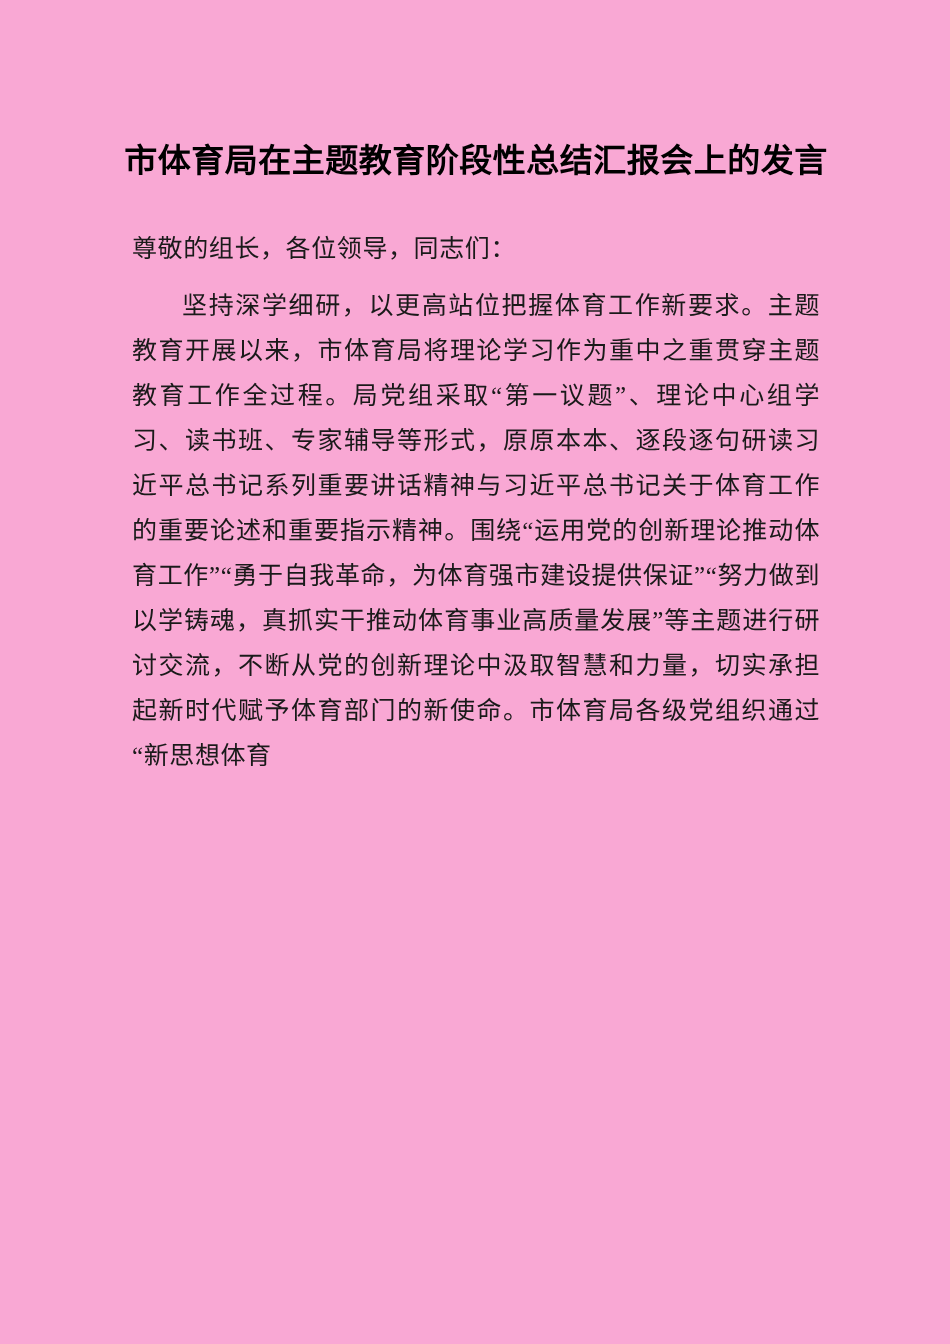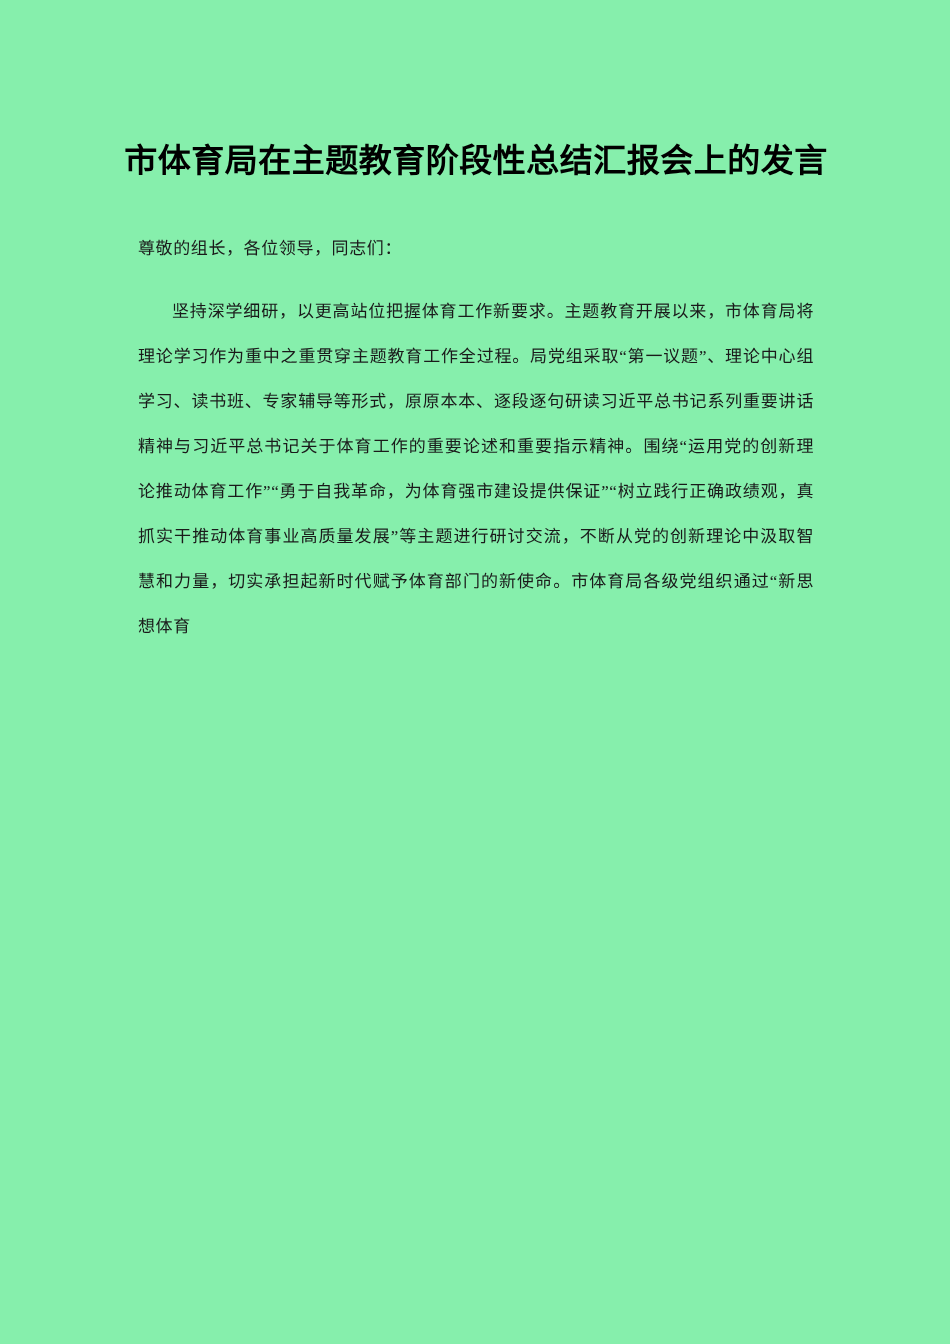--- a/index.html
+++ b/index.html
@@ -4,55 +4,55 @@
 <style>
   html, body {
     margin: 0;
     padding: 0;
     background: #ffffff;
   }
   .page {
     position: relative;
     width: 950px;
     height: 1344px;
-    background: #86efac;
+    background: #f9a8d4;
     overflow: hidden;
     font-family: "Liberation Serif", "DejaVu Serif", serif;
     color: #000000;
   }
   .content {
     padding: 138px 118px 0 120px;
   }
   .doc-title {
     margin: 0 0 42px 0;
     font-size: 33px;
     font-weight: 700;
     line-height: 46px;
     text-align: center;
     letter-spacing: 0.5px;
     color: #000000;
   }
   .body-text p {
-    margin: 18px;
-    font-size: 17px;
+    margin: 12px;
+    font-size: 25px;
     line-height: 45px;
     letter-spacing: 0.6px;
     text-align: justify;
     text-justify: inter-ideograph;
     word-break: break-all;
     color: #1a1a1a;
   }
   .body-text p.indent {
     text-indent: 2em;
   }
 </style>
 </head>
 <body>
 
 <div class="page">
   <div class="content">
     <h1 class="doc-title">市体育局在主题教育阶段性总结汇报会上的发言</h1>
     <div class="body-text">
       <p>尊敬的组长，各位领导，同志们：</p>
-      <p class="indent">坚持深学细研，以更高站位把握体育工作新要求。主题教育开展以来，市体育局将理论学习作为重中之重贯穿主题教育工作全过程。局党组采取“第一议题”、理论中心组学习、读书班、专家辅导等形式，原原本本、逐段逐句研读习近平总书记系列重要讲话精神与习近平总书记关于体育工作的重要论述和重要指示精神。围绕“运用党的创新理论推动体育工作”“勇于自我革命，为体育强市建设提供保证”“树立践行正确政绩观，真抓实干推动体育事业高质量发展”等主题进行研讨交流，不断从党的创新理论中汲取智慧和力量，切实承担起新时代赋予体育部门的新使命。市体育局各级党组织通过“新思想体育</p>
+      <p class="indent">坚持深学细研，以更高站位把握体育工作新要求。主题教育开展以来，市体育局将理论学习作为重中之重贯穿主题教育工作全过程。局党组采取“第一议题”、理论中心组学习、读书班、专家辅导等形式，原原本本、逐段逐句研读习近平总书记系列重要讲话精神与习近平总书记关于体育工作的重要论述和重要指示精神。围绕“运用党的创新理论推动体育工作”“勇于自我革命，为体育强市建设提供保证”“努力做到以学铸魂，真抓实干推动体育事业高质量发展”等主题进行研讨交流，不断从党的创新理论中汲取智慧和力量，切实承担起新时代赋予体育部门的新使命。市体育局各级党组织通过“新思想体育</p>
     </div>
   </div>
 </div>
 
 </body></html>

